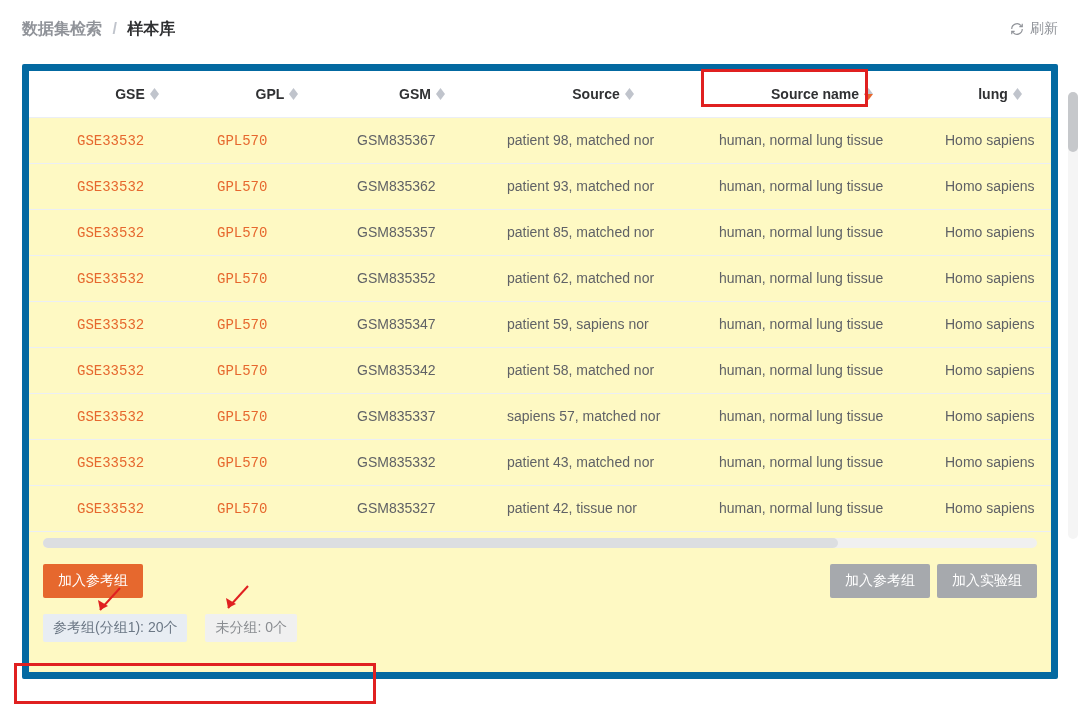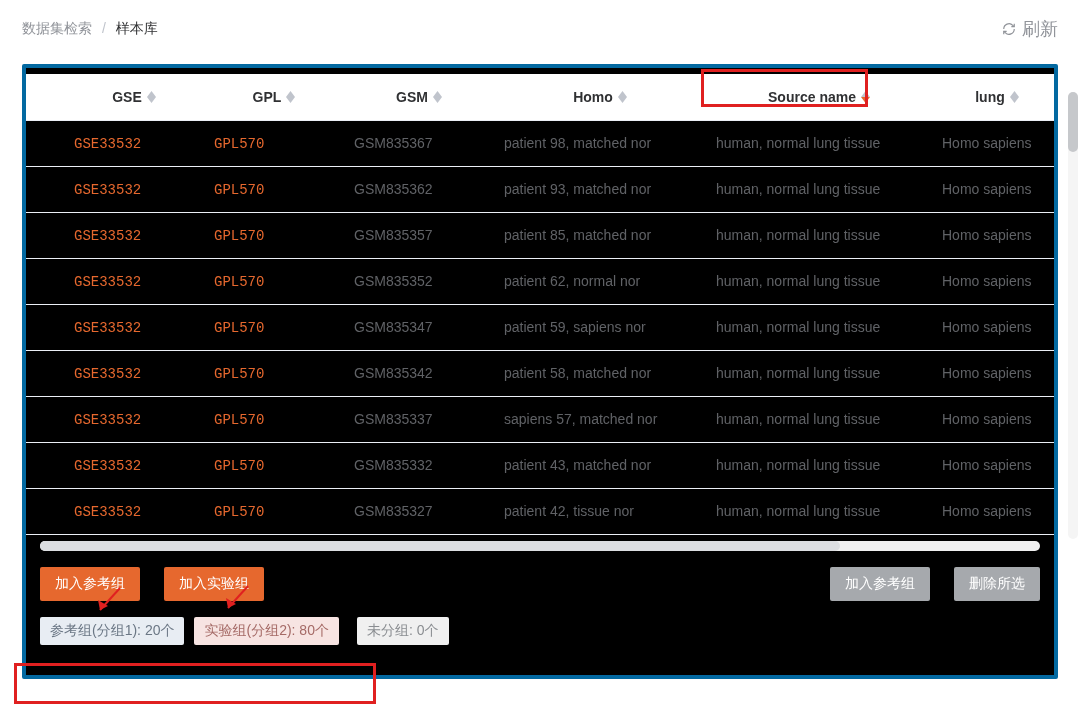--- a/index.html
+++ b/index.html
@@ -19,40 +19,41 @@
   }
   
   .top-bar {
     display: flex;
     justify-content: space-between;
     align-items: center;
     height: 22px;
     margin-bottom: 24px;
   }
   .breadcrumb {
-    font-size: 14px;
+    font-size: 16px;
     color: #909399;
+    font-weight: bold;
   }
   .breadcrumb .sep { margin: 0 6px; color:#c0c4cc; }
   .breadcrumb .current { color:#303133; }
   .refresh {
     display: flex;
     align-items: center;
     color: #909399;
     cursor: pointer;
-    font-size: 18px;
+    font-size: 14px;
   }
   .refresh svg { margin-right: 6px; }
 
   
   .card {
-    border: 4px solid #0369a1;
+    border: 7px solid #0369a1;
     border-radius: 2px;
-    background: #000000;
-    padding: 6px 0 30px 0;
+    background: #fef9c3;
+    padding: 0 0 30px 0;
     width: 100%;
   }
   .table-wrap {
     position: relative;
     width: 100%;
     overflow: hidden;
   }
   .table {
     width: 100%;
     border-collapse: collapse;
@@ -106,21 +107,21 @@
   
   .arrow { position:absolute; pointer-events:none; }
   .arrow-left { top: 586px; left: 94px; }
   .arrow-right { top: 584px; left: 222px; }
 
   
   .actions {
     display: flex;
     align-items: center;
     padding: 16px 14px 0 14px;
-    gap: 24px;
+    gap: 7px;
   }
   .btn {
     display: inline-flex;
     align-items: center;
     justify-content: center;
     height: 34px;
     padding: 0 14px;
     font-size: 14px;
     border-radius: 2px;
     cursor: pointer;
@@ -255,21 +256,21 @@
                       <polygon points="4.5,0 9,6 0,6" fill="#c0c4cc"></polygon>
                     </svg>
                   <svg width="9" height="6">
                       <polygon points="0,0 9,0 4.5,6" fill="#c0c4cc"></polygon>
                     </svg>
                 </span>
               </span>
             </th>
             <th>
               <span class="hlabel">
-                <span>Homo</span>
+                <span>Source</span>
                 <span class="sorter">
                   <svg width="9" height="6">
                       <polygon points="4.5,0 9,6 0,6" fill="#c0c4cc"></polygon>
                     </svg>
                   <svg width="9" height="6">
                       <polygon points="0,0 9,0 4.5,6" fill="#c0c4cc"></polygon>
                     </svg>
                 </span>
               </span>
             </th>
@@ -327,21 +328,21 @@
               <td>GSM835357</td>
               <td>patient 85, matched nor</td>
               <td>human, normal lung tissue</td>
               <td>Homo sapiens</td>
             </tr>
             <tr>
               <td></td>
               <td><span class="link">GSE33532</span></td>
               <td><span class="link">GPL570</span></td>
               <td>GSM835352</td>
-              <td>patient 62, normal nor</td>
+              <td>patient 62, matched nor</td>
               <td>human, normal lung tissue</td>
               <td>Homo sapiens</td>
             </tr>
             <tr>
               <td></td>
               <td><span class="link">GSE33532</span></td>
               <td><span class="link">GPL570</span></td>
               <td>GSM835347</td>
               <td>patient 59, sapiens nor</td>
               <td>human, normal lung tissue</td>
@@ -386,29 +387,27 @@
           </tbody>
       </table>
     </div>
 
     <div class="h-scroll">
       <div class="thumb"></div>
     </div>
 
     <div class="actions">
       <div class="btn btn-primary">加入参考组</div>
-      <div class="btn btn-primary">加入实验组</div>
       <div class="spacer"></div>
       <div class="btn btn-default">加入参考组</div>
-      <div class="btn btn-default">删除所选</div>
+      <div class="btn btn-default">加入实验组</div>
     </div>
 
     <div class="badges">
       <span class="badge badge-blue">参考组(分组1): 20个</span>
-      <span class="badge badge-pink">实验组(分组2): 80个</span>
       <span class="badge badge-gray">未分组: 0个</span>
     </div>
   </div>
 
   <div class="v-scroll">
     <div class="thumb"></div>
   </div>
 
   <div class="hl hl-header"></div>
   <div class="hl hl-badges"></div>

